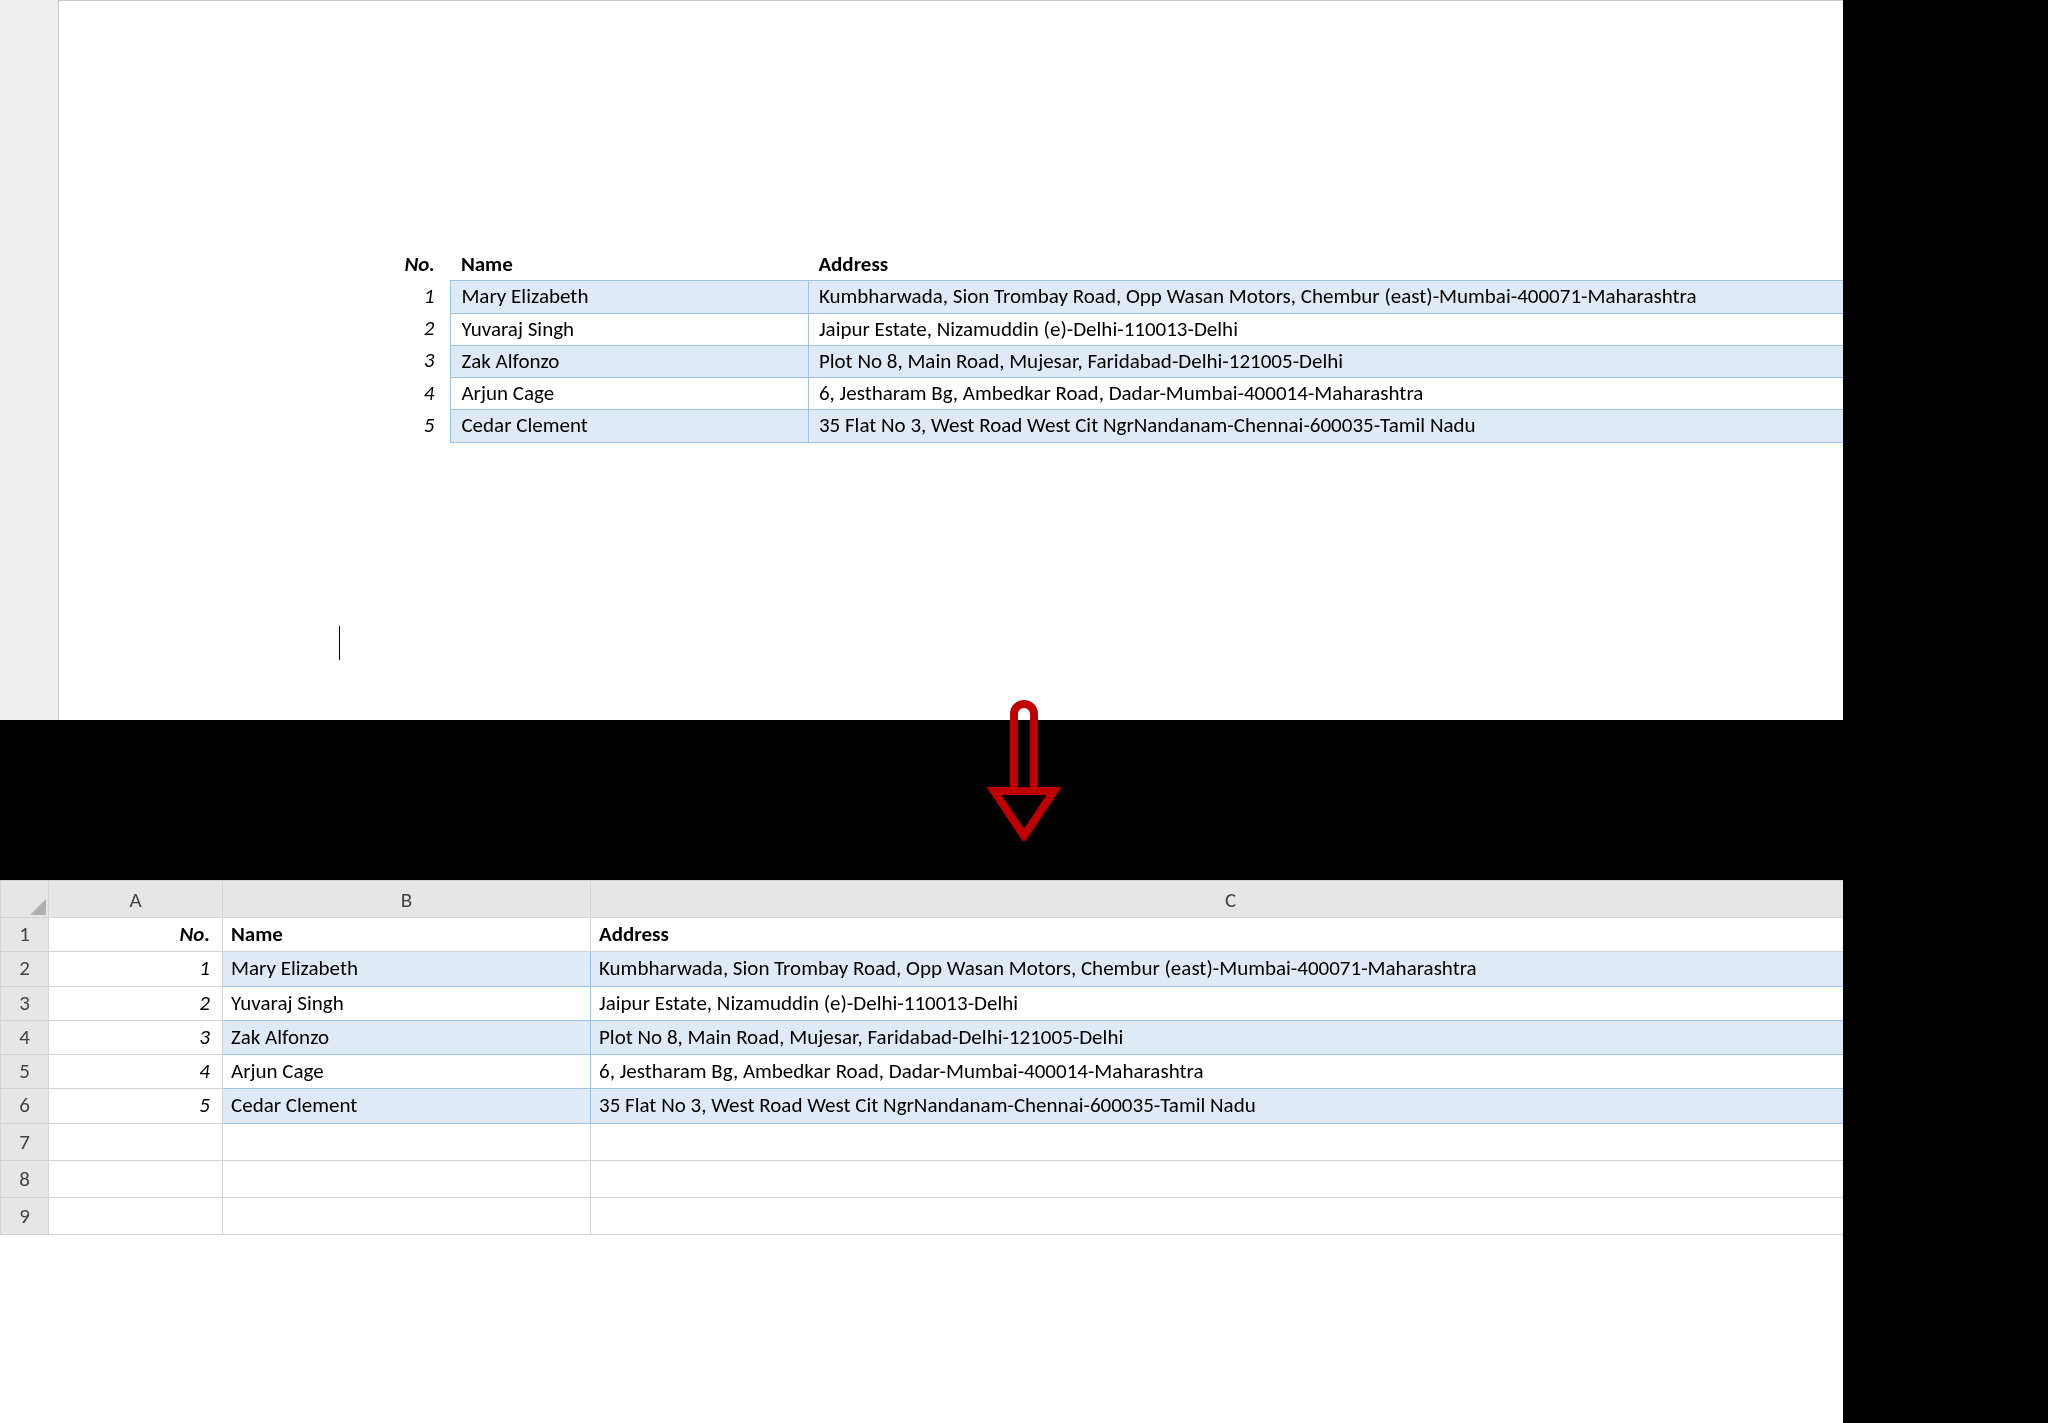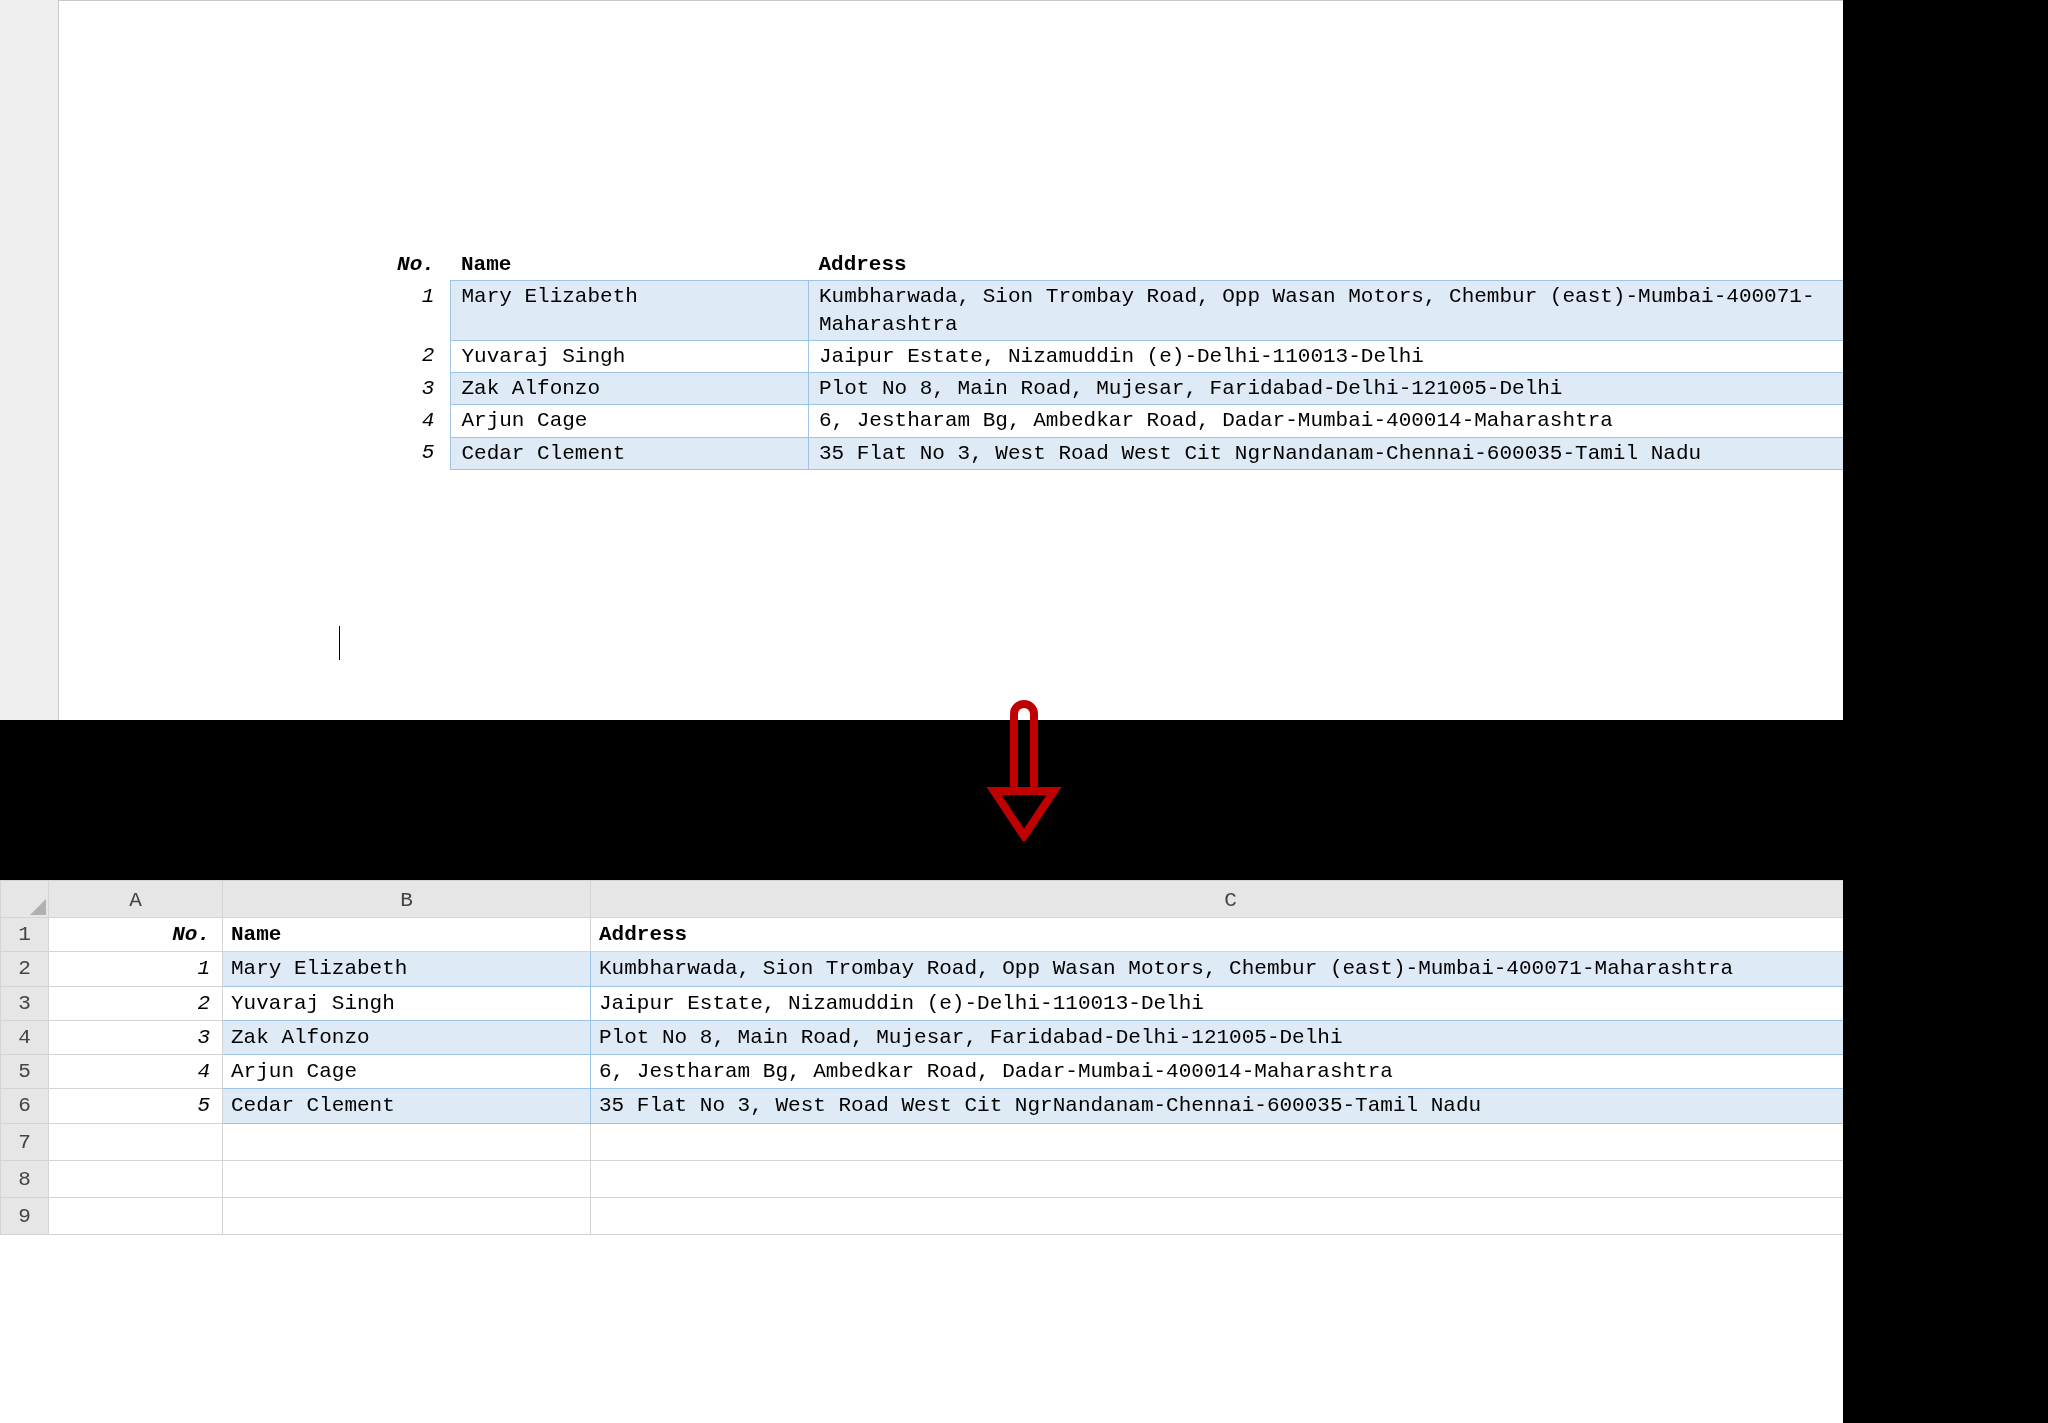--- a/index.html
+++ b/index.html
@@ -9,21 +9,20 @@
     font-family: Calibri, "Segoe UI", Arial, sans-serif;
     font-size: 21px;
     color: #000;
   }
   .page-wrap {
     width: 1843px;
     height: 1423px;
     position: relative;
     background: #a16207;
     overflow: hidden;
-    font-family: Liberation Mono, monospace;
   }
 
   
   .word-area {
     position: absolute;
     left: 0; top: 0;
     width: 2048px;
     height: 720px;
     background: #efefef;
   }

